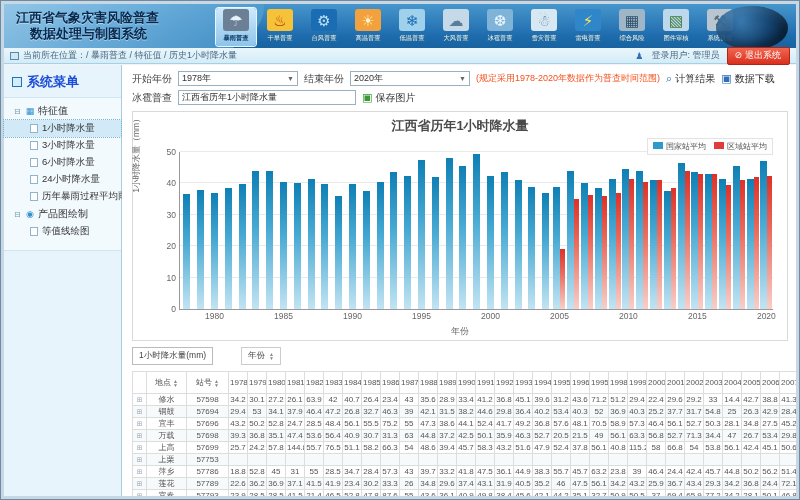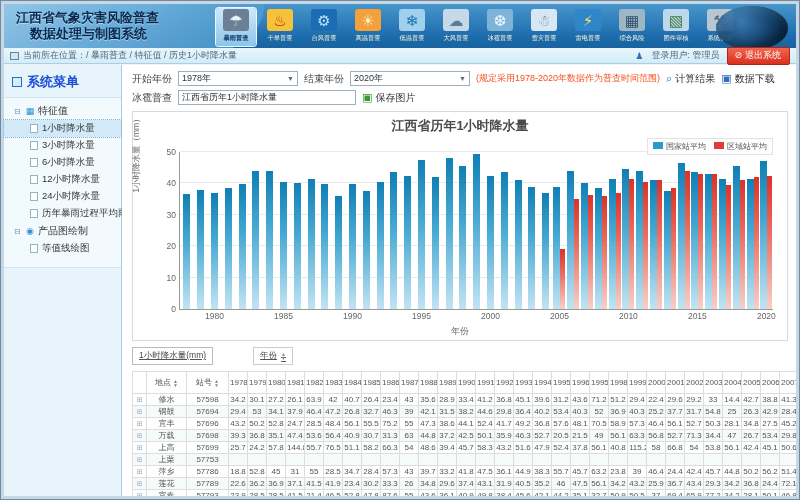--- a/index.html
+++ b/index.html
@@ -98,21 +98,21 @@
     height:100%; position:relative; }
   .bar-blue { width:7px; background:linear-gradient(180deg,#0f7fb4 0%,#45a8d2 40%,#c2e4f3 100%); }
   .bar-red { width:5px; background:linear-gradient(180deg,#dd3128 0%,#ea6a5c 40%,#f8cfc9 100%); }
   .xtick { position:absolute; top:100%; left:50%; transform:translateX(-50%); margin-top:2px;
     font-size:8.5px; color:#666; }
   .xlabel { position:absolute; bottom:2px; left:50%; transform:translateX(-50%);
     font-size:9px; color:#666; }
 
   
   .table-zone { margin:6px 8px 0 10px; font-size:8px; color:#555; }
-  .tz-controls { display:flex; gap:40px; margin-bottom:6px;text-decoration:underline; }
+  .tz-controls { display:flex; gap:28px; margin-bottom:6px; }
   .unit-box { border:1px solid #bbb; padding:2px 6px; font-size:8.5px; color:#444; }
   .sort-box { border:1px solid #ccc; padding:2px 6px; font-size:8.5px; color:#444;
     display:flex; gap:4px; align-items:center; cursor:pointer; }
   .sort-arrows { font-size:5px; color:#888; line-height:4px; display:inline-flex;
     flex-direction:column; }
   .dtable { border-collapse:collapse; table-layout:fixed; width:666px; }
   .dtable th, .dtable td { border:1px solid #ddd; height:12px; padding:0 1px;
     text-align:center; font-weight:normal; white-space:nowrap; overflow:hidden; }
   .dtable th { height:22px; color:#555; background:#fff; }
   .dtable tr:nth-child(even) td { background:#f7fafb; }
@@ -212,24 +212,20 @@
           <span class="leaf-ico"></span>
           <span>1小时降水量</span>
         </div>
         <div class="tree-leaf">
           <span class="leaf-ico"></span>
           <span>3小时降水量</span>
         </div>
         <div class="tree-leaf">
           <span class="leaf-ico"></span>
           <span>6小时降水量</span>
-        </div>
-        <div class="tree-leaf">
-          <span class="leaf-ico"></span>
-          <span>12小时降水量</span>
         </div>
         <div class="tree-leaf">
           <span class="leaf-ico"></span>
           <span>24小时降水量</span>
         </div>
         <div class="tree-leaf">
           <span class="leaf-ico"></span>
           <span>历年暴雨过程平均雨量</span>
         </div>
         <div class="tree-node">

